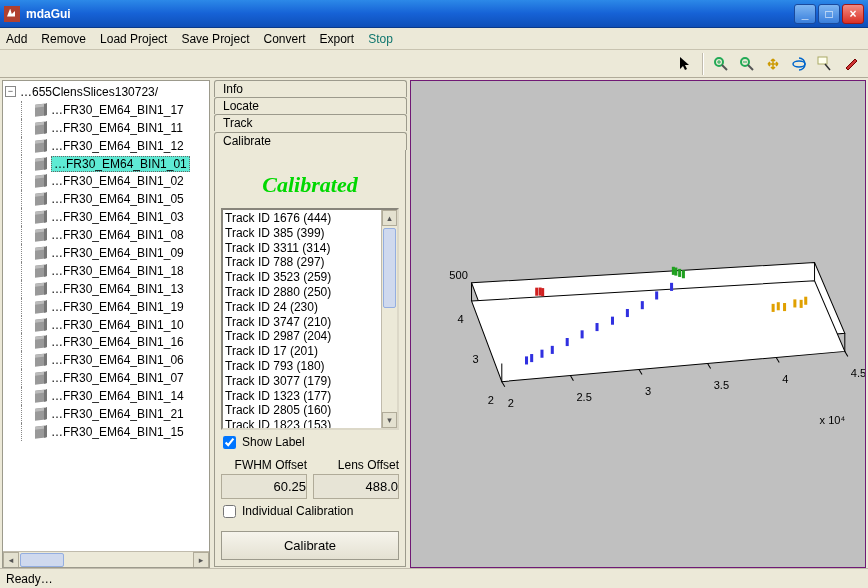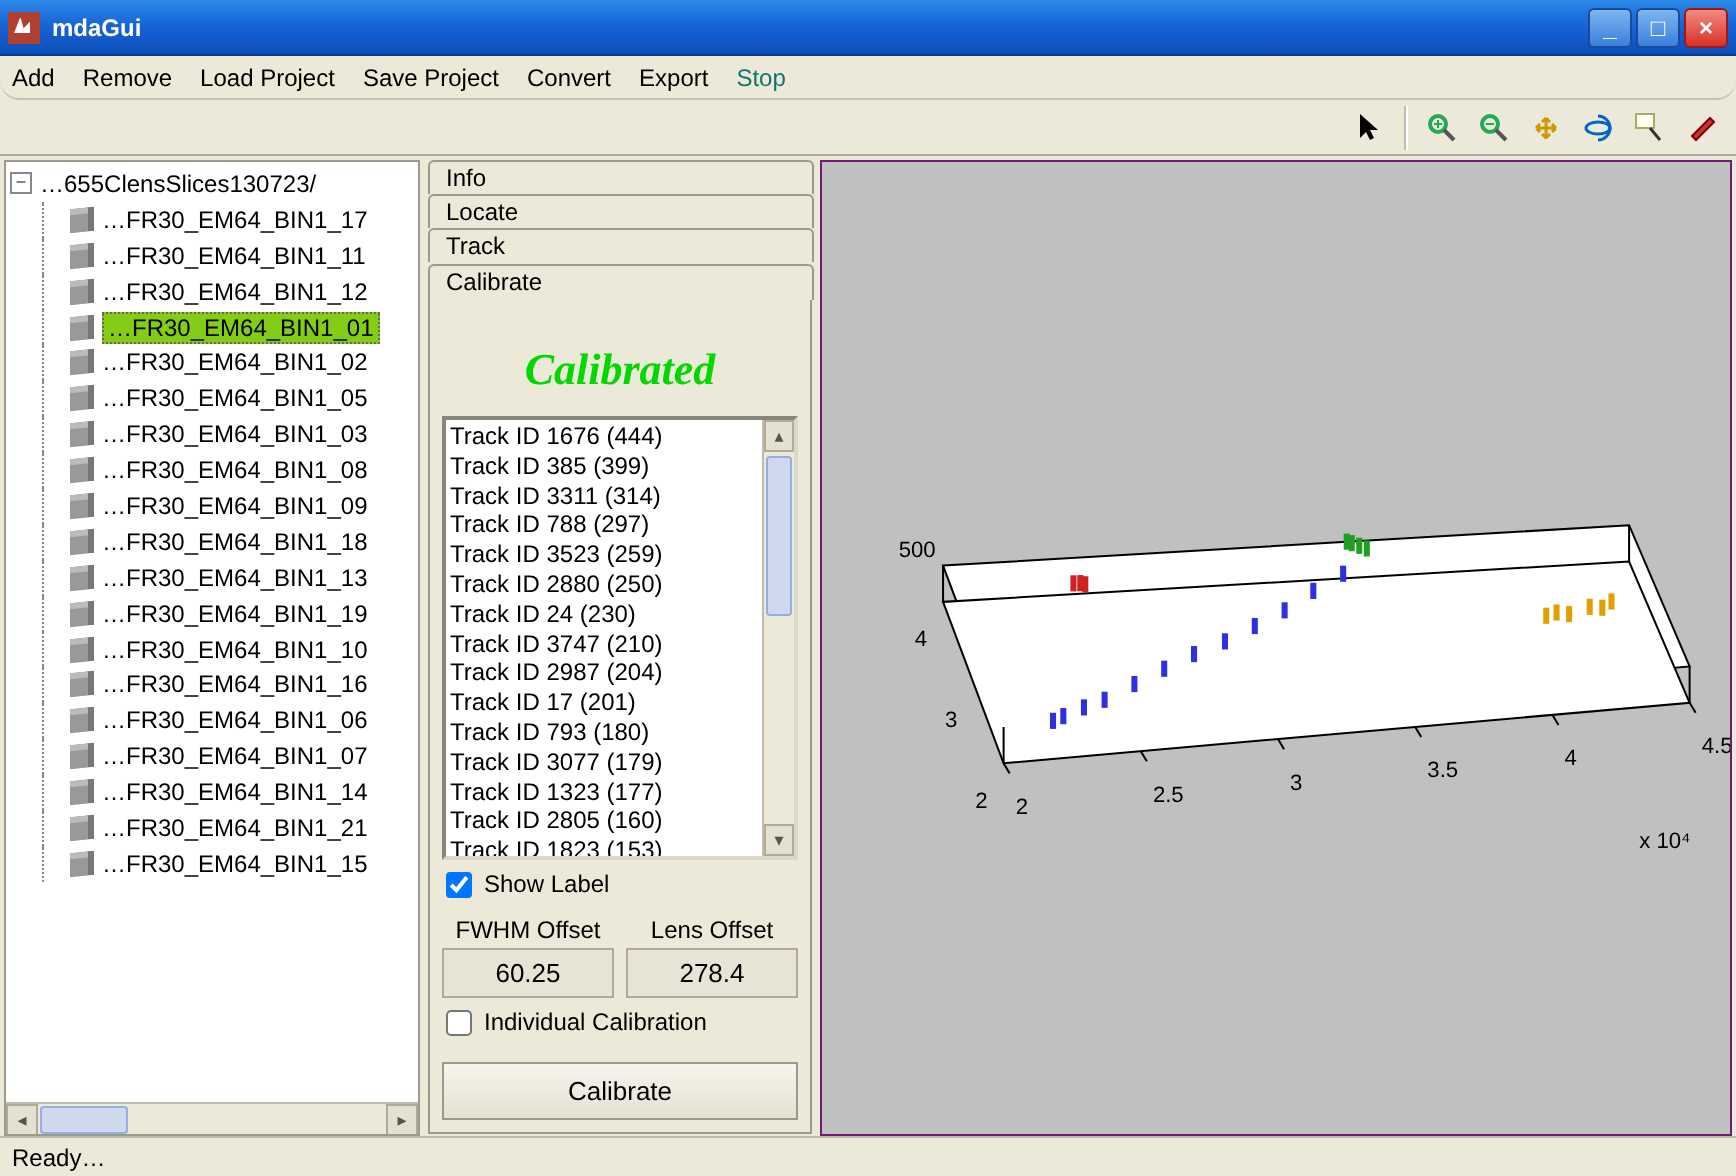--- a/index.html
+++ b/index.html
@@ -46,21 +46,20 @@
   }
   .winbtn.close { background: linear-gradient(to bottom,#f28b82,#d93025); border-color:#a01818;}
   
   .menubar {
     height: 22px;
     background: #ece9d8;
     display:flex; align-items:center;
     padding: 0 6px;
     gap: 14px;
     border-bottom: 1px solid #c8c3b0;
-    border-radius: 10px;
   }
   .menubar span { cursor: default; }
   .menubar .disabled { color:#0f766e; }
   
   .toolbar {
     height: 28px;
     background: #ece9d8;
     display:flex; align-items:center; justify-content:flex-end;
     padding: 0 6px; gap:4px;
     border-bottom: 1px solid #b0ab99;
@@ -98,21 +97,21 @@
   .tree-item { padding-left:18px; font-size:12px; }
   .expander {
     width:11px; height:11px; border:1px solid #888; margin-right:4px;
     display:flex; align-items:center; justify-content:center; font-size:9px; line-height:9px; color:#444;
   }
   .cube {
     width:12px; height:12px; margin-right:4px;
     background:#999; transform: skewY(-6deg);
     box-shadow: inset -3px 0 #777, inset 0 3px #bbb;
   }
-  .selnode { background:#84cc16; border:1px dotted #666; padding:0 2px; }
+  .selnode { background:#5eead4; border:1px dotted #666; padding:0 2px; }
   .tree-hscroll {
     position:absolute; left:0; right:0; bottom:0; height:16px;
     background:#ece9d8; border-top:1px solid #c0bbac;
     display:flex;
   }
   .tree-hscroll .arrow {
     width:16px; height:16px; background:#e4e1d0; border:1px solid #b0ab99;
     display:flex;align-items:center;justify-content:center;font-size:9px;color:#555;
   }
   .tree-hscroll .thumb { width:44px; height:14px; margin:1px; background:#cfd9ee; border:1px solid #94aee0; border-radius:2px;}
@@ -170,21 +169,21 @@
     display:flex; flex-direction:column;
   }
   .vscroll .arrow {
     height:16px; background:#e4e1d0; border:1px solid #b0ab99;
     display:flex;align-items:center;justify-content:center;font-size:9px;color:#555;
   }
   .vscroll .track{flex:1; position:relative;}
   .vscroll .thumb{ position:absolute; left:1px; right:1px; top:2px; height:80px; background:#cfd9ee; border:1px solid #94aee0; border-radius:2px;}
   .checkrow { display:flex; align-items:center; gap:6px; padding:5px 2px; }
   .checkrow input { width:13px; height:13px; }
-  .offsets { display:flex; gap:6px; text-align:center; margin-top:4px;}
+  .offsets { display:flex; gap:6px; text-align:right; margin-top:4px;}
   .offcol { flex:1; }
   .offlabel { font-size:12px; margin-bottom:2px; }
   .offval {
     border:1px solid #b0ab99;
     background:#e7e4d6;
     padding:4px 0;
     font-size:13px;
   }
   .calbtn {
     margin-top:8px;
@@ -432,21 +431,21 @@
         <input type="checkbox" checked="" style="">
         <span>Show Label</span>
       </div>
       <div class="offsets">
         <div class="offcol">
           <div class="offlabel">FWHM Offset</div>
           <div class="offval">60.25</div>
         </div>
         <div class="offcol">
           <div class="offlabel">Lens Offset</div>
-          <div class="offval">278.4</div>
+          <div class="offval">488.0</div>
         </div>
       </div>
       <div class="checkrow">
         <input type="checkbox" style="">
         <span>Individual Calibration</span>
       </div>
       <div class="calbtn">Calibrate</div>
     </div>
   </div>
 

